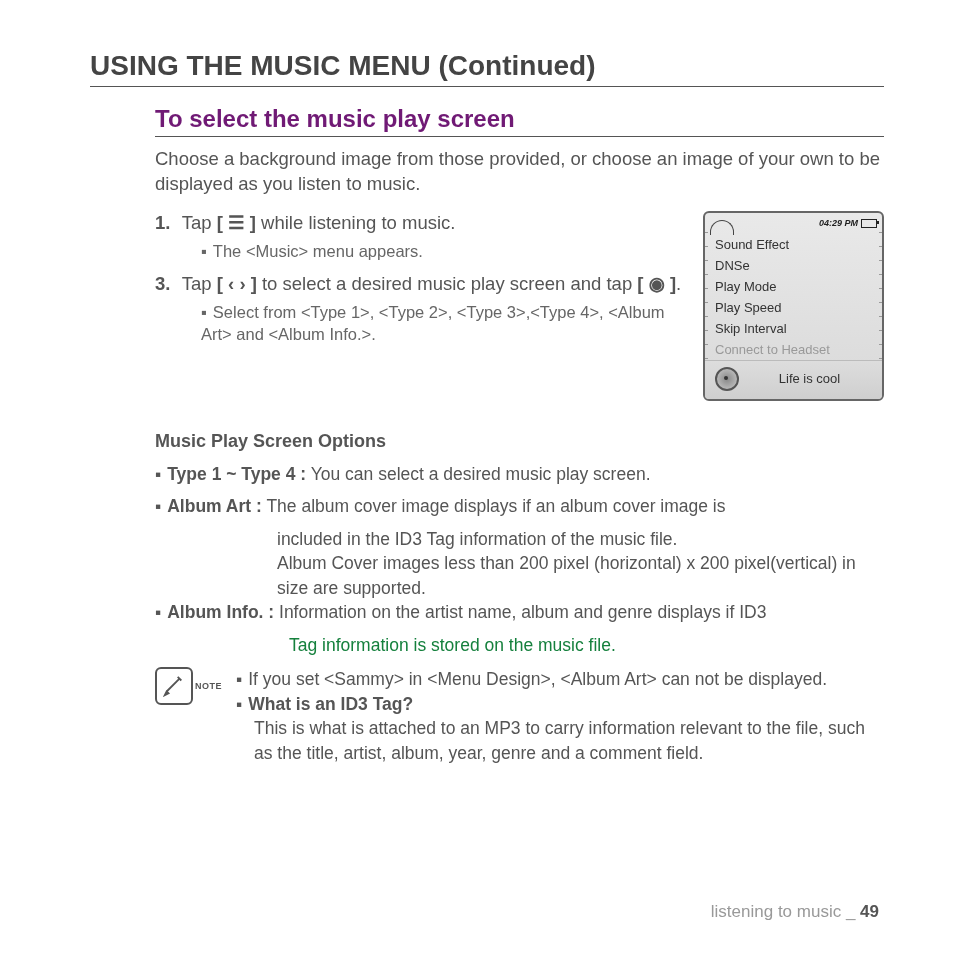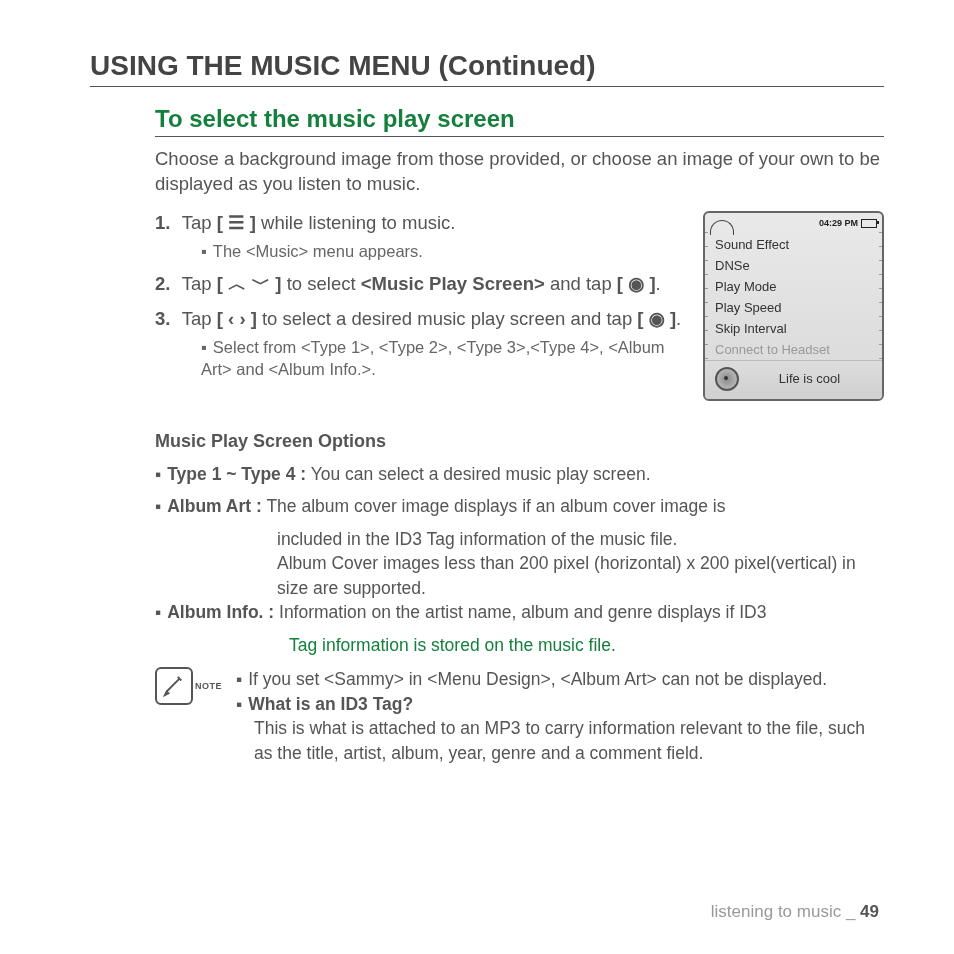--- a/index.html
+++ b/index.html
@@ -26,21 +26,21 @@
     border-bottom: 1px solid #555;
     padding-bottom: 4px;
     margin-bottom: 18px;
   }
   .content {
     padding-left: 65px;
   }
   .section-title {
     font-size: 24px;
     font-weight: bold;
-    color: #15803d;
+    color: #701a75;
     border-bottom: 1px solid #555;
     padding-bottom: 3px;
     margin-bottom: 10px;
   }
   .intro {
     font-size: 18.5px;
     color: #555;
     line-height: 1.35;
     margin-bottom: 14px;
   }
@@ -81,20 +81,21 @@
     flex-shrink: 0;
   }
   .device-top {
     display: flex;
     align-items: center;
     justify-content: space-between;
     padding: 3px 5px 1px 5px;
     font-size: 9px;
     color: #222;
     font-weight: bold;
+    font-style: italic;
   }
   .device-top .arc {
     width: 22px; height: 14px;
     border: 1.5px solid #444; border-bottom: none;
     border-radius: 18px 18px 0 0;
     transform: translateY(4px);
   }
   .batt { display: flex; align-items: center; gap: 3px;}
   .batt-icon { width: 14px; height: 7px; border:1px solid #222; position: relative;}
   .batt-icon::after{content:"";position:absolute;right:-3px;top:1px;width:2px;height:3px;background:#222;}
@@ -176,24 +177,20 @@
 
         <div class="step">
           <div class="step-line">
             <span class="step-num">1.</span>
             <span>Tap </span><span class="icon-box">[ ☰ ]</span><span> while listening to music.</span>
           </div>
           <div class="sub"><span class="sq">▪</span><span>The &lt;Music&gt; menu appears.</span></div>
         </div>
 
         <div class="step">
-          <div class="step-line">
-            <span class="step-num">2.</span>
-            <span>Tap </span><span class="icon-box">[ ︿ ﹀ ]</span><span> to select </span><span class="step-bold">&lt;Music Play Screen&gt;</span><span> and tap </span><span class="icon-box">[ ◉ ]</span><span>.</span>
-          </div>
         </div>
 
         <div class="step">
           <div class="step-line">
             <span class="step-num">3.</span>
             <span>Tap </span><span class="icon-box">[ ‹  › ]</span><span> to select a desired music play screen and tap </span><span class="icon-box">[ ◉ ]</span><span>.</span>
           </div>
           <div class="sub"><span class="sq">▪</span><span>Select from &lt;Type 1&gt;, &lt;Type 2&gt;, &lt;Type 3&gt;,&lt;Type 4&gt;, &lt;Album Art&gt; and &lt;Album Info.&gt;.</span></div>
         </div>
 

